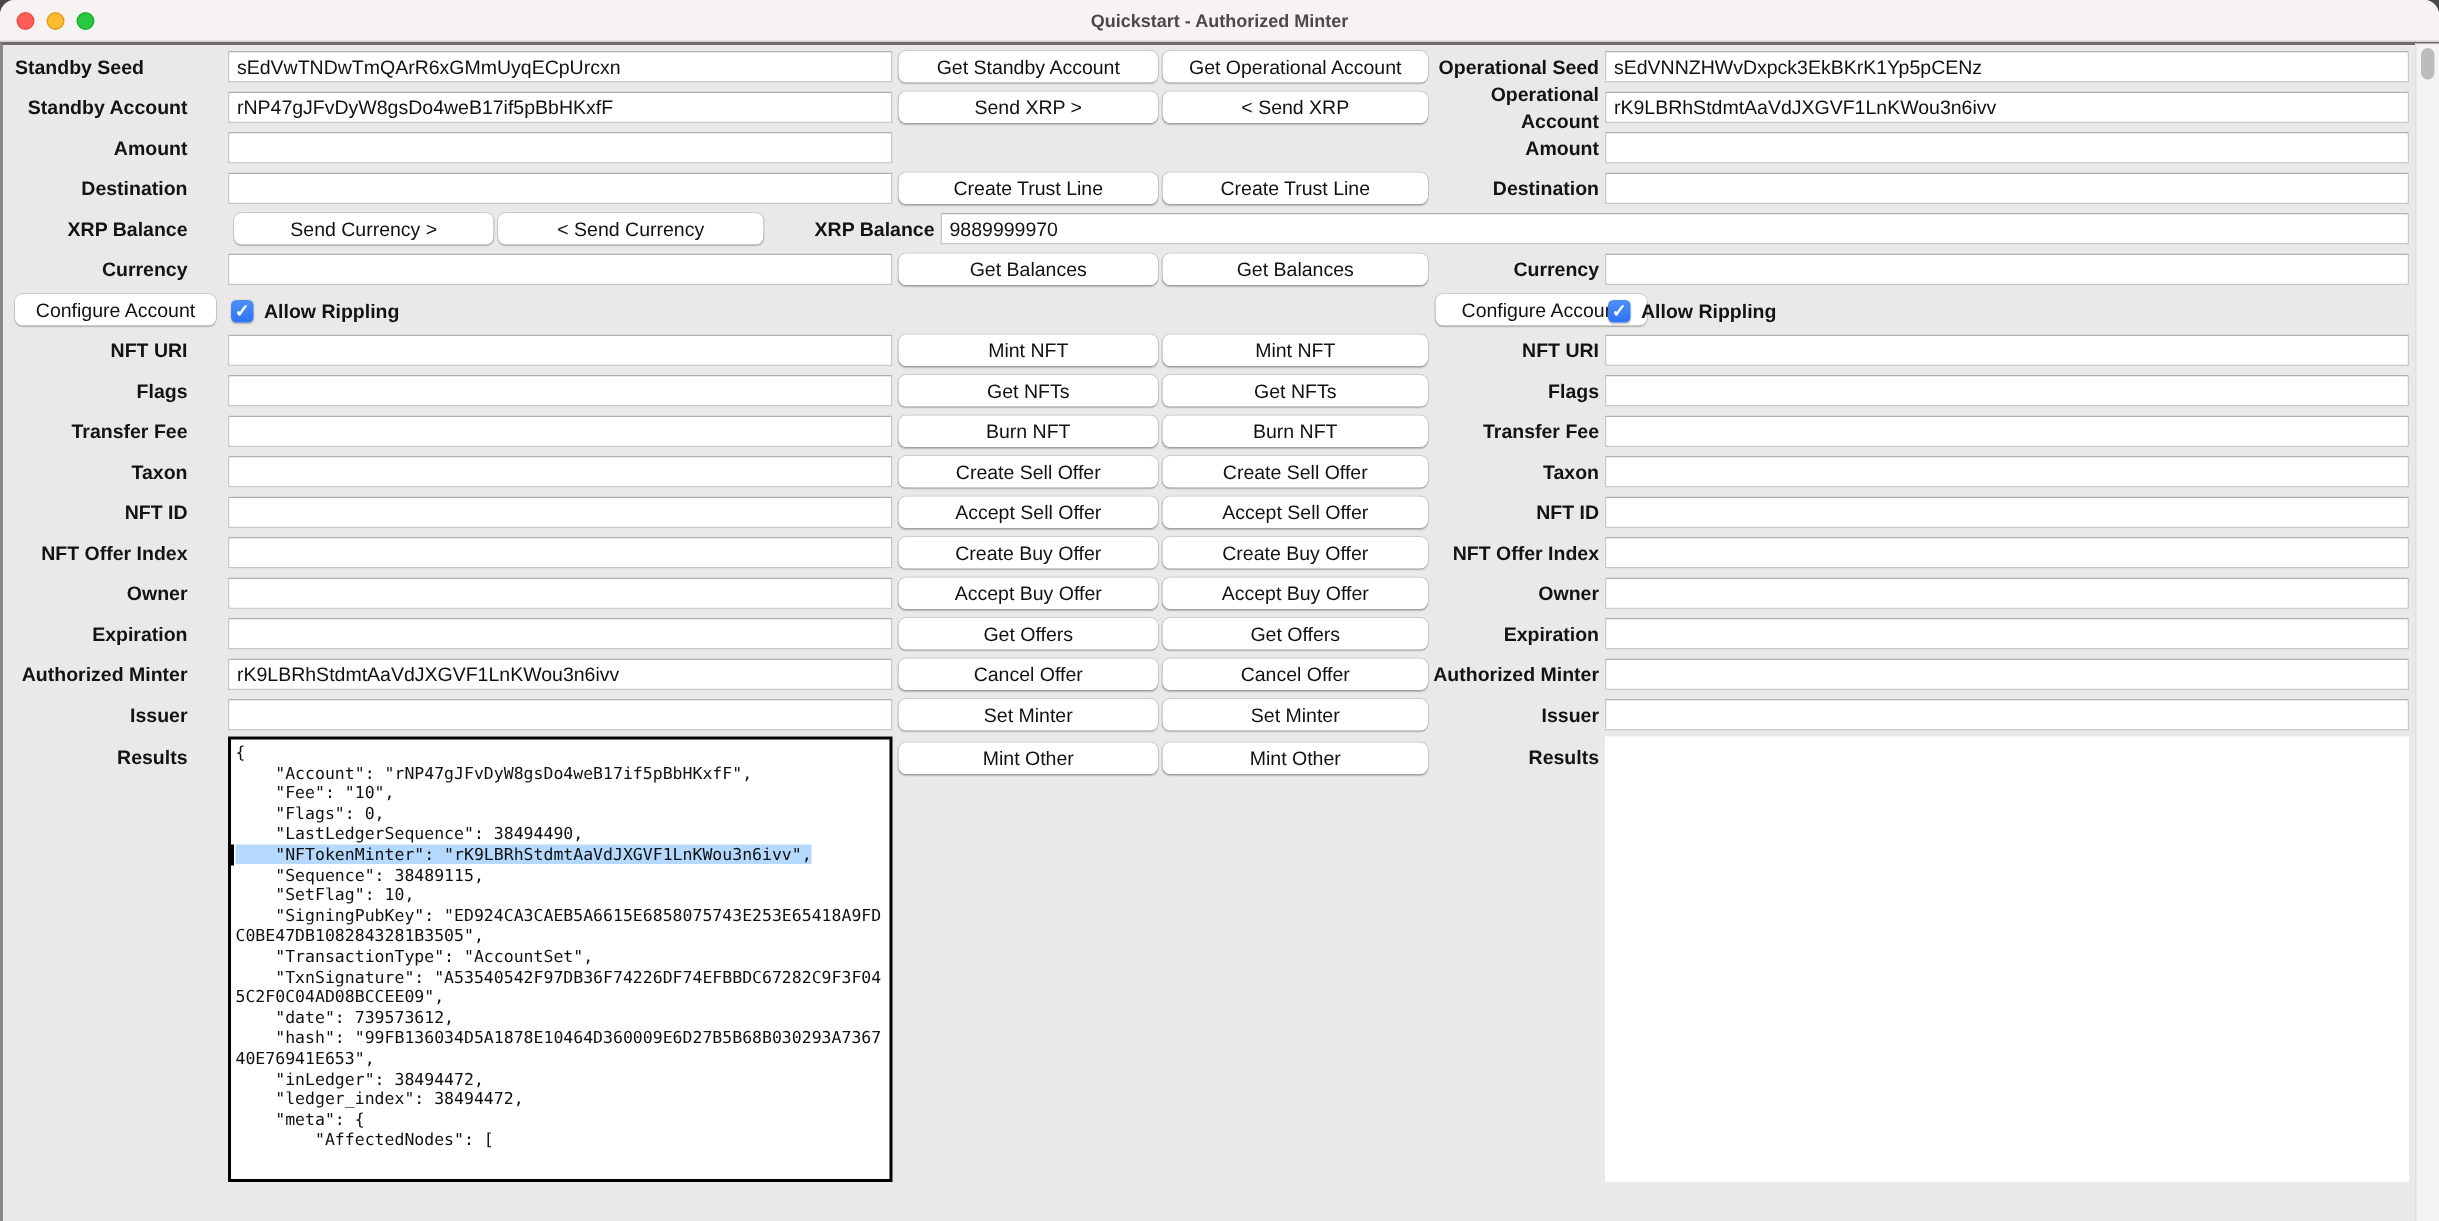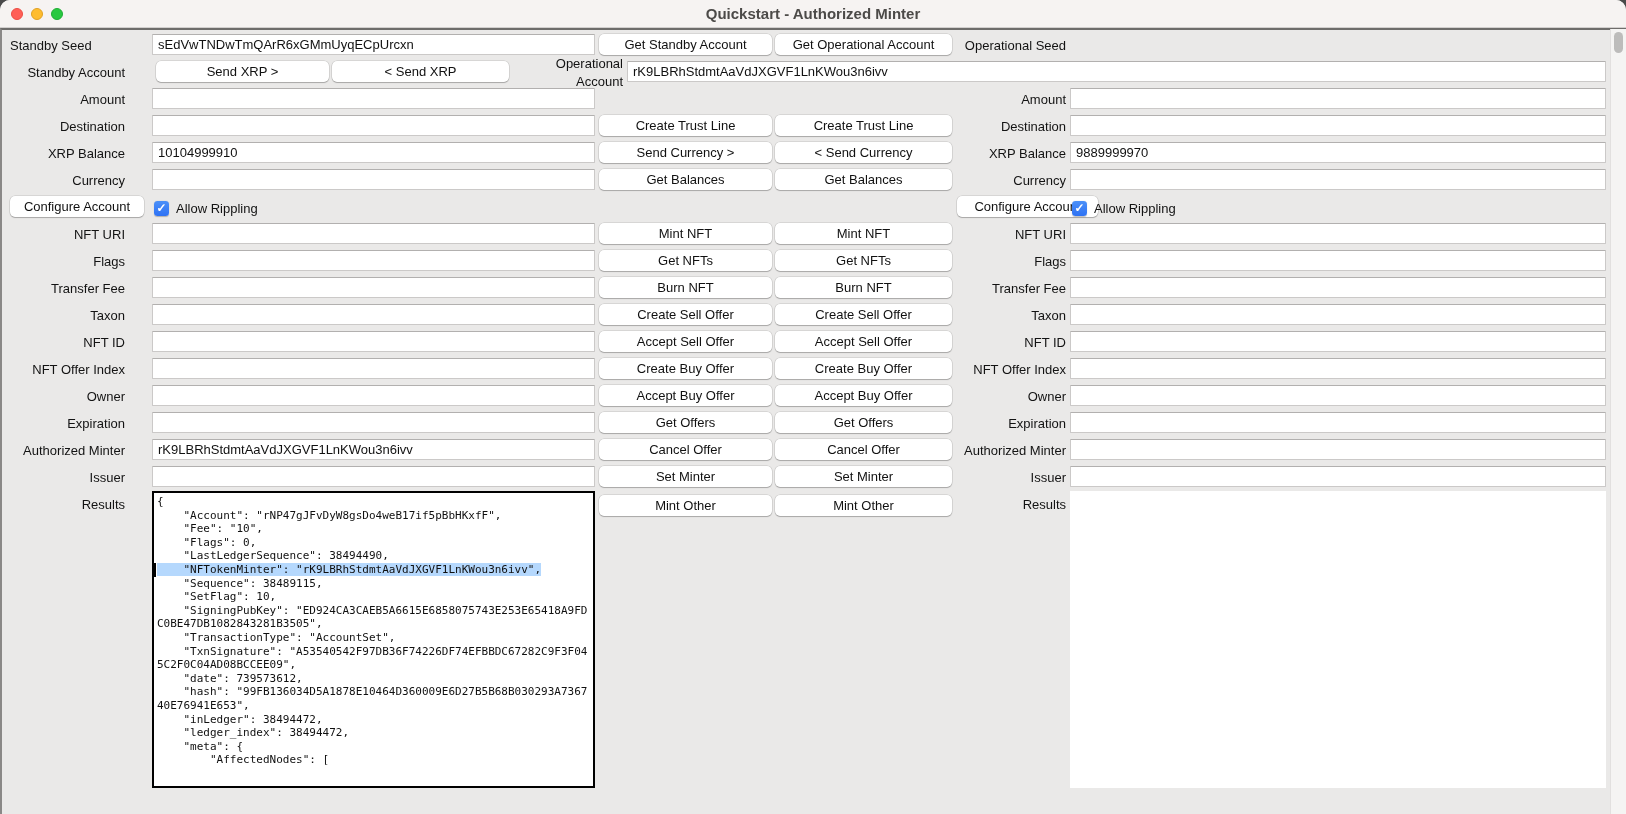--- a/index.html
+++ b/index.html
@@ -22,21 +22,21 @@
     background: #f6f3f2;
     border-bottom: 1px solid #d2cfce;
     display: flex; align-items: center;
     position: relative;
   }
   .lights { position: absolute; left: 11px; top: 0; bottom: 0; display: flex; align-items: center; gap: 8px; }
   .light { width: 12px; height: 12px; border-radius: 50%; box-sizing: border-box; }
   .light-red { background: #ff5f57; border: 1px solid #ec4d44; }
   .light-yellow { background: #febc2e; border: 1px solid #e0a123; }
   .light-green { background: #28c840; border: 1px solid #1fad34; }
-  .title { flex: 1; text-align: center; font-size: 15px; font-weight: bold; color: #4c4a48; }
+  .title { flex: 1; text-align: center; font-size: 12px; font-weight: bold; color: #4c4a48; }
 
   .content {
     flex: 1;
     border-top: 2px solid #6e6c6b;
     border-left: 2px solid #8a8887;
     box-sizing: border-box;
     padding: 1px 20px 0 0;
     overflow: hidden;
     position: relative;
   }
@@ -46,21 +46,21 @@
 
   .cell { box-sizing: border-box; flex: none; }
   .c-llabel { width: 150px; text-align: right; padding-right: 27px; }
   .cell-left-align { text-align: left; padding-left: 8px; padding-right: 0; }
   .c-lfield { width: 443px; }
   .c-btna { width: 173px; margin-left: 4px; }
   .c-btnb { width: 177px; margin-left: 3px; }
   .c-rlabel { width: 118px; text-align: right; padding-right: 4px; }
   .c-rfield { flex: 1; }
 
-  .lbl { font-size: 13px; color: #131313; }
+  .lbl { font-size: 13px; color: #131313; font-weight: bold; }
 
   .entry {
     display: block; width: 100%; height: 21px;
     box-sizing: border-box;
     background: #ffffff;
     border: 1px solid #cbc9c8; border-top-color: #b2b0af;
     border-radius: 1px;
     font: 13px "Liberation Sans", sans-serif;
     color: #111; padding: 0 5px; outline: none;
   }
@@ -141,23 +141,29 @@
         <div class="cell c-lfield">
           <input class="entry" value="sEdVwTNDwTmQArR6xGMmUyqECpUrcxn" style="">
         </div>
         <div class="cell c-btna">
           <button class="pushbtn">Get Standby Account</button>
         </div>
         <div class="cell c-btnb">
           <button class="pushbtn">Get Operational Account</button>
         </div>
         <div class="cell c-rlabel"><span class="lbl">Operational Seed</span></div>
+        <div class="cell c-rfield">
+          <input class="entry" value="sEdVNNZHWvDxpck3EkBKrK1Yp5pCENz" style="">
+        </div>
       </div>
       <div class="row">
         <div class="cell c-llabel"><span class="lbl">Standby Account</span></div>
+        <div class="cell c-lfield">
+          <input class="entry" value="rNP47gJFvDyW8gsDo4weB17if5pBbHKxfF" style="">
+        </div>
         <div class="cell c-btna">
           <button class="pushbtn">Send XRP &gt;</button>
         </div>
         <div class="cell c-btnb">
           <button class="pushbtn">&lt; Send XRP</button>
         </div>
         <div class="cell c-rlabel"><span class="lbl">Operational Account</span></div>
         <div class="cell c-rfield">
           <input class="entry" value="rK9LBRhStdmtAaVdJXGVF1LnKWou3n6ivv" style="">
         </div>
@@ -185,23 +191,20 @@
         <div class="cell c-btnb">
           <button class="pushbtn">Create Trust Line</button>
         </div>
         <div class="cell c-rlabel"><span class="lbl">Destination</span></div>
         <div class="cell c-rfield">
           <input class="entry" value="" style="">
         </div>
       </div>
       <div class="row">
         <div class="cell c-llabel"><span class="lbl">XRP Balance</span></div>
-        <div class="cell c-lfield">
-          <input class="entry" value="10104999910" style="">
-        </div>
         <div class="cell c-btna">
           <button class="pushbtn">Send Currency &gt;</button>
         </div>
         <div class="cell c-btnb">
           <button class="pushbtn">&lt; Send Currency</button>
         </div>
         <div class="cell c-rlabel"><span class="lbl">XRP Balance</span></div>
         <div class="cell c-rfield">
           <input class="entry" value="9889999970" style="">
         </div>

